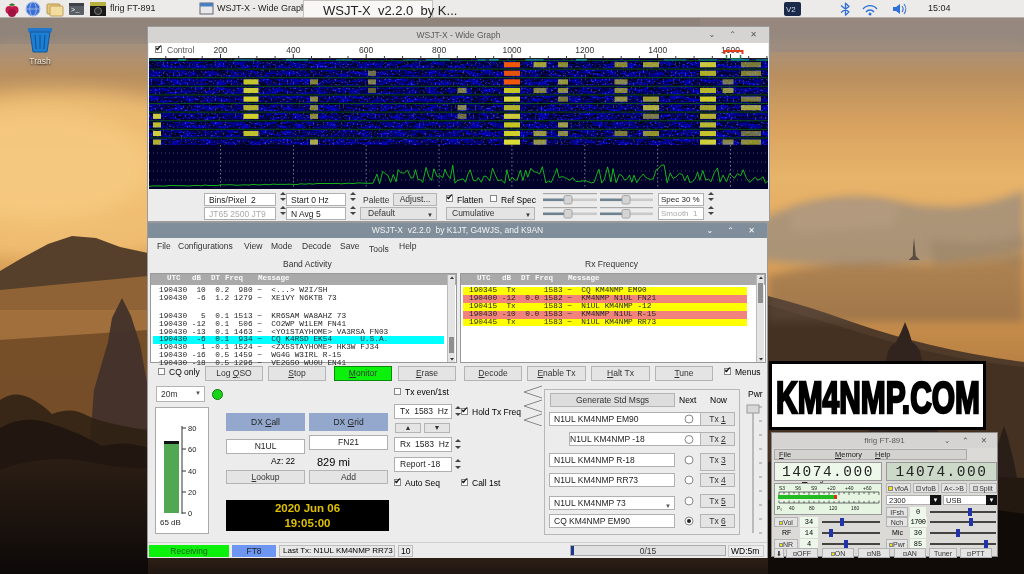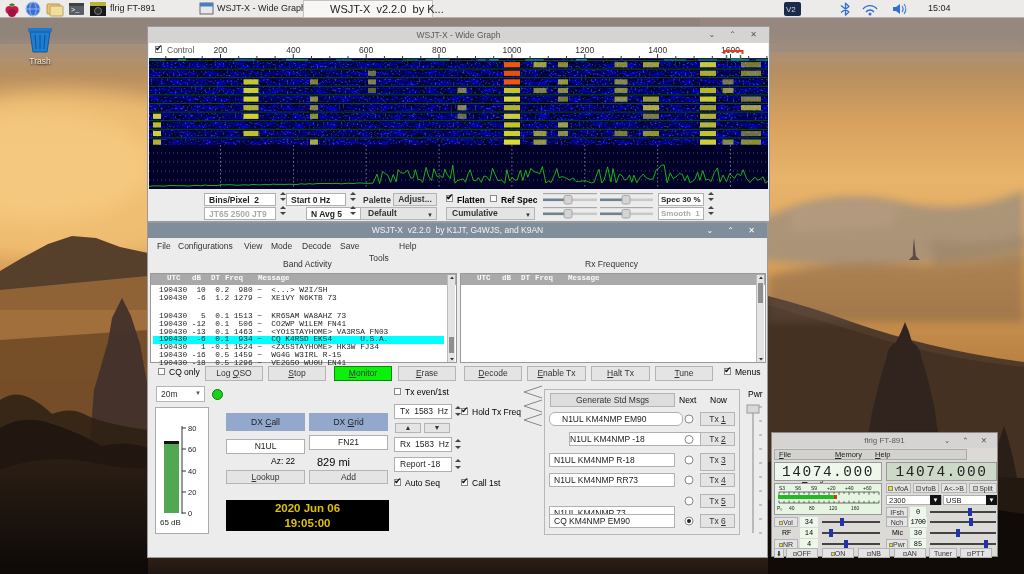--- a/index.html
+++ b/index.html
@@ -126,21 +126,21 @@
         </g>
         <circle cx="870" cy="14" r="1.5" fill="#2f6fd8"></circle>
 
   <path d="M893,7 l3,0 4,-3 0,10 -4,-3 -3,0 z" fill="#2f6fd8"></path>
         <path d="M902,6 a5,5 0 0 1 0,6 M904,4 a8,8 0 0 1 0,10" stroke="#2f6fd8" fill="none" stroke-width="1.1"></path>
  </svg>
  <span class="abs" style="left:110px;top:3px;font-size:9px;color:#222;">flrig FT-891</span>
  <div class="abs" style="left:196px;top:0;width:110px;height:18px;border-right:1px solid #d0cdc9;"></div>
  <span class="abs" style="left:217px;top:3px;font-size:9px;color:#222;">WSJT-X - Wide Graph</span>
  <div class="abs" style="left:303px;top:0;width:130px;height:18px;background:#f8f7f6;border:1px solid #c5c2be;"></div>
- <span class="abs" style="left:330px;top:3px;font-size:11px;color:#222;">WSJT-X&nbsp;&nbsp;v2.2.0&nbsp;&nbsp;by K...</span>
+ <span class="abs" style="left:323px;top:3px;font-size:13px;color:#222;">WSJT-X&nbsp;&nbsp;v2.2.0&nbsp;&nbsp;by K...</span>
  <span class="abs" style="left:928px;top:3px;font-size:9px;color:#222;">15:04</span>
 </div>
 
 <div class="abs" style="left:14px;top:26px;width:52px;height:40px;">
  <svg width="52" height="28">
         <g transform="translate(14,0)">
           <rect x="0" y="2" width="24" height="4" rx="1" fill="#2277cc"></rect>
           <path d="M2,6 L22,6 19,26 5,26 z" fill="#1d7fd4" stroke="#12589a" stroke-width="1"></path>
           <path d="M7,9 l1.2,14 M12,9 l0,14 M17,9 l-1.2,14" stroke="#12589a" stroke-width="1.2"></path>
         </g>
@@ -342,32 +342,32 @@
         <line x1="435.8" y1="0" x2="435.8" y2="44" stroke="#d8d8f0" stroke-width="0.8" stroke-dasharray="1.5,2.5" opacity="0.7"></line>
         <line x1="508.7" y1="0" x2="508.7" y2="44" stroke="#d8d8f0" stroke-width="0.8" stroke-dasharray="1.5,2.5" opacity="0.7"></line>
         <line x1="581.5" y1="0" x2="581.5" y2="44" stroke="#d8d8f0" stroke-width="0.8" stroke-dasharray="1.5,2.5" opacity="0.7"></line>
         <line x1="0" y1="8" x2="619" y2="8" stroke="#c0c0d8" stroke-width="0.7" stroke-dasharray="1,3" opacity="0.55"></line>
         <line x1="0" y1="17" x2="619" y2="17" stroke="#c0c0d8" stroke-width="0.7" stroke-dasharray="1,3" opacity="0.55"></line>
         <line x1="0" y1="26" x2="619" y2="26" stroke="#c0c0d8" stroke-width="0.7" stroke-dasharray="1,3" opacity="0.55"></line>
         <line x1="0" y1="35" x2="619" y2="35" stroke="#c0c0d8" stroke-width="0.7" stroke-dasharray="1,3" opacity="0.55"></line>
         <path d="M0,41.2 L0.0,41.4 L4.0,40.9 L8.0,40.9 L12.0,41.0 L16.0,41.1 L20.0,40.6 L24.0,40.5 L28.0,40.7 L32.0,40.7 L36.0,40.8 L40.0,41.0 L44.0,40.6 L48.0,40.4 L52.0,40.8 L56.0,40.1 L60.0,40.5 L64.0,40.5 L68.0,40.6 L72.0,39.7 L76.0,39.9 L80.0,39.7 L84.0,39.9 L88.0,40.3 L92.0,40.0 L96.0,39.8 L100.0,40.1 L104.0,39.4 L108.0,39.8 L112.0,39.9 L116.0,39.3 L120.0,39.8 L124.0,39.1 L128.0,39.4 L132.0,39.3 L136.0,39.4 L140.0,39.2 L144.0,39.4 L148.0,39.5 L152.0,38.8 L156.0,39.2 L160.0,38.7 L164.0,39.1 L168.0,38.5 L172.0,38.5 L176.0,38.5 L180.0,38.5 L184.0,38.6 L188.0,38.4 L192.0,38.8 L196.0,38.5 L200.0,38.2 L204.0,38.6 L208.0,38.0 L212.0,38.0 L216.0,38.3 L220.0,38.3 L224.0,38.2 L228.0,29.1 L230.6,38.6 L233.7,26.4 L236.4,28.7 L238.7,30.0 L241.7,37.3 L244.2,29.5 L247.1,36.9 L249.2,24.5 L251.7,27.7 L255.1,28.2 L258.6,25.2 L261.9,33.2 L264.3,32.7 L266.4,24.6 L269.1,34.5 L271.5,34.8 L273.7,37.4 L277.1,22.4 L279.8,31.7 L282.6,35.4 L284.9,23.8 L288.2,31.6 L291.1,30.7 L293.9,32.6 L295.9,24.2 L298.0,29.2 L301.2,33.6 L303.8,20.2 L306.0,38.2 L308.1,35.7 L311.4,34.6 L314.2,33.9 L316.5,37.3 L319.1,28.9 L321.2,24.8 L324.3,35.3 L327.0,35.8 L329.3,32.6 L332.3,37.3 L334.9,31.1 L337.3,31.4 L340.8,36.0 L343.5,23.2 L346.0,29.3 L348.8,35.6 L352.3,34.9 L355.8,38.2 L357.9,24.7 L360.6,36.0 L363.5,32.4 L366.1,35.3 L368.2,34.9 L371.3,25.2 L373.9,35.5 L376.7,25.1 L378.8,32.2 L381.9,23.3 L384.8,26.7 L388.1,27.4 L390.5,28.9 L393.4,21.7 L396.9,38.0 L399.3,36.0 L402.2,37.4 L405.6,29.6 L407.8,23.5 L410.1,32.7 L413.1,31.6 L415.6,32.4 L417.8,33.5 L420.7,35.2 L424.1,32.8 L427.0,36.6 L429.6,36.5 L433.0,36.0 L436.5,35.6 L439.2,36.7 L442.3,37.9 L445.1,37.3 L447.8,29.4 L450.0,24.2 L452.7,38.1 L455.4,34.2 L458.6,21.9 L461.9,37.0 L464.0,23.6 L467.1,37.8 L470.4,29.3 L473.1,30.7 L475.5,35.1 L478.4,33.9 L480.5,30.0 L482.8,37.4 L484.9,30.2 L487.8,37.8 L491.2,32.4 L494.3,29.0 L496.4,32.2 L498.4,33.3 L501.4,34.4 L504.1,33.9 L507.3,24.6 L509.7,23.3 L512.5,20.1 L515.1,20.0 L518.2,37.8 L521.2,27.8 L524.1,33.5 L526.9,32.0 L530.4,28.4 L533.5,29.6 L535.7,35.7 L538.5,30.3 L540.7,37.5 L543.5,36.6 L545.9,34.4 L548.6,27.2 L550.8,35.3 L553.8,25.5 L556.8,35.1 L559.3,34.2 L562.1,36.6 L565.4,27.6 L568.5,22.9 L571.0,37.2 L574.0,30.1 L577.5,36.8 L580.6,28.6 L582.7,30.7 L585.5,33.3 L588.4,28.6 L591.7,30.7 L594.1,24.7 L597.5,33.3 L600.8,37.4 L603.8,34.2 L606.2,32.3 L608.5,35.2 L611.6,33.9 L614.1,31.7 L616.4,38.1 L619,36" fill="none" stroke="#18c818" stroke-width="0.9"></path>
       </svg>
 
- <div class="abs" style="left:1px;top:162px;width:619px;height:32px;background:#ececec;font-size:8.5px;font-weight:bold;">
+ <div class="abs" style="left:1px;top:162px;width:619px;height:32px;background:#ececec;font-size:8.5px;">
   <div class="fld" style="left:55px;top:4px;width:72px;height:13px;padding:1px 4px;">Bins/Pixel&nbsp; 2</div>
   <div class="fld" style="left:137px;top:4px;width:60px;height:13px;padding:1px 4px;">Start 0 Hz</div>
   <span class="abs" style="left:214px;top:6px;color:#333;">Palette</span>
   <div class="btn" style="left:244px;top:4px;width:44px;height:13px;line-height:11px;">Adjust...</div>
   <div class="chk on" style="left:297px;top:6px;"></div>
         <span class="abs" style="left:308px;top:6px;">Flatten</span>
   <div class="chk" style="left:341px;top:6px;"></div>
         <span class="abs" style="left:352px;top:6px;">Ref Spec</span>
   <div class="fld" style="left:509px;top:4px;width:46px;height:13px;padding:1px 2px;font-size:8px;">Spec 30 %</div>
   <div class="fld" style="left:55px;top:18px;width:72px;height:13px;padding:1px 4px;color:#aaa;">JT65 2500 JT9</div>
-  <div class="fld" style="left:137px;top:18px;width:60px;height:13px;padding:1px 4px;margin-left:20px;">N Avg 5</div>
+  <div class="fld" style="left:137px;top:18px;width:60px;height:13px;padding:1px 4px;">N Avg 5</div>
   <div class="btn" style="left:211px;top:18px;width:77px;height:13px;text-align:left;padding-left:7px;line-height:11px;">Default<span style="float:right;margin-right:3px;font-size:6px;margin-top:2px;">▼</span></div>
   <div class="btn" style="left:297px;top:18px;width:89px;height:13px;text-align:left;padding-left:5px;line-height:11px;">Cumulative<span style="float:right;margin-right:3px;font-size:6px;margin-top:2px;">▼</span></div>
   <div class="fld" style="left:509px;top:18px;width:46px;height:13px;padding:1px 2px;color:#aaa;font-size:8px;">Smooth&nbsp; 1</div>
   <svg class="abs" width="120" height="32" style="left:391px;top:0">
    <g fill="#a8a8a8">
             <rect x="3" y="4" width="54" height="1.2"></rect>
             <rect x="60" y="4" width="53" height="1.2"></rect>
             <rect x="3" y="18" width="54" height="1.2"></rect>
             <rect x="60" y="18" width="53" height="1.2"></rect>
           </g>
@@ -421,21 +421,21 @@
  <div class="tb" style="background:#808e9b;color:#f2f2f2;height:15px;line-height:15px;">WSJT-X&nbsp;&nbsp;v2.2.0&nbsp;&nbsp;by K1JT, G4WJS, and K9AN
   <span style="position:absolute;right:6px;top:0;color:#fff;letter-spacing:6px;font-size:8px;">⌄&nbsp;⌃&nbsp;✕</span>
  </div>
  <div class="abs" style="left:0;top:15px;width:619px;height:15px;background:#ececec;font-size:8.5px;color:#333;">
   <span class="abs" style="left:9px;top:3px;">File</span>
         <span class="abs" style="left:30px;top:3px;">Configurations</span>
   <span class="abs" style="left:96px;top:3px;">View</span>
         <span class="abs" style="left:123px;top:3px;">Mode</span>
   <span class="abs" style="left:154px;top:3px;">Decode</span>
         <span class="abs" style="left:192px;top:3px;">Save</span>
-  <span class="abs" style="left:221px;top:15px;">Tools</span>
+  <span class="abs" style="left:221px;top:6px;">Tools</span>
         <span class="abs" style="left:251px;top:3px;">Help</span>
  </div>
  <div class="abs" style="left:135px;top:36px;font-size:8.5px;color:#333;">Band Activity</div>
  <div class="abs" style="left:437px;top:36px;font-size:8.5px;color:#333;">Rx Frequency</div>
 
  <div class="abs" style="left:2px;top:50px;width:307px;height:90px;border:1px solid #999;background:#fff;">
   <div class="abs mono" style="left:0;top:0;width:100%;height:11px;background:#a9a9a9;color:#fafafa;font-size:7.5px;font-weight:bold;">
    <span class="abs" style="left:16px;">UTC</span>
           <span class="abs" style="left:41px;">dB</span>
           <span class="abs" style="left:60px;">DT</span>
@@ -462,20 +462,26 @@
  </div>
 
  <div class="abs" style="left:312px;top:50px;width:306px;height:90px;border:1px solid #999;background:#fff;">
   <div class="abs mono" style="left:0;top:0;width:100%;height:11px;background:#a9a9a9;color:#fafafa;font-size:7.5px;font-weight:bold;">
    <span class="abs" style="left:16px;">UTC</span>
           <span class="abs" style="left:41px;">dB</span>
           <span class="abs" style="left:60px;">DT</span>
           <span class="abs" style="left:74px;">Freq</span>
           <span class="abs" style="left:107px;">Message</span>
   </div>
+  <div class="abs mono" id="rxlist" style="left:2px;top:13px;font-size:7.8px;line-height:7.87px;color:#262626;white-space:pre;"><span style="background:#ffff00;display:inline-block;width:284px;padding-left:6px;">190345  Tx      1583 ~  CQ KM4NMP EM90</span>
+<span style="background:#f2837c;display:inline-block;width:284px;padding-left:6px;">190400 -12  0.0 1582 ~  KM4NMP N1UL FN21</span>
+<span style="background:#ffff00;display:inline-block;width:284px;padding-left:6px;">190415  Tx      1583 ~  N1UL KM4NMP -12</span>
+<span style="background:#f2837c;display:inline-block;width:284px;padding-left:6px;">190430 -10  0.0 1583 ~  KM4NMP N1UL R-15</span>
+<span style="background:#ffff00;display:inline-block;width:284px;padding-left:6px;">190445  Tx      1583 ~  N1UL KM4NMP RR73</span>
+</div>
   <div class="abs" style="right:1px;top:1px;width:8px;height:87px;background:#e4e4e4;border-left:1px solid #bbb;">
    <svg width="8" height="87">
             <path d="M2,4 l2,-2.5 2,2.5 z" fill="#333"></path>
             <path d="M2,83 l2,2.5 2,-2.5 z" fill="#333"></path>
             <rect x="1" y="8" width="5" height="20" fill="#8f8f8f"></rect>
           </svg>
   </div>
  </div>
 
  <div class="chk" style="left:10px;top:145px;"></div>
@@ -557,25 +563,25 @@
  <svg class="abs" width="22" height="42" style="left:374px;top:161px;">
         <g fill="none" stroke="#888" stroke-width="1">
           <path d="M20,2 L2,8 20,14"></path>
           <path d="M20,16 L2,22 20,28"></path>
           <path d="M20,30 L2,36 20,42"></path>
         </g>
       </svg>
  <div class="btn" style="left:402px;top:170px;width:125px;height:14px;line-height:12px;background:#ddd;">Generate Std Msgs</div>
  <span class="abs" style="left:531px;top:172px;font-size:8.5px;">Next</span>
  <span class="abs" style="left:562px;top:172px;font-size:8.5px;">Now</span>
- <div class="fld" style="left:401px;top:189px;width:134px;height:14px;line-height:12px;padding-left:12px;border-radius:6px;">N1UL KM4NMP EM90</div>
+ <div class="fld" style="left:401px;top:189px;width:152px;height:14px;line-height:12px;padding-left:4px;">N1UL KM4NMP EM90</div>
  <div class="fld" style="left:421px;top:209px;width:133px;height:14px;line-height:12px;padding-left:0;">N1UL KM4NMP -18</div>
  <div class="fld" style="left:401px;top:230px;width:126px;height:14px;line-height:12px;padding-left:4px;">N1UL KM4NMP R-18</div>
  <div class="fld" style="left:401px;top:250px;width:126px;height:14px;line-height:12px;padding-left:4px;">N1UL KM4NMP RR73</div>
- <div class="fld" style="left:401px;top:283px;width:126px;height:14px;line-height:12px;padding-left:4px;">N1UL KM4NMP 73<span style="position:absolute;right:3px;top:3px;color:#555;font-size:6px;">▼</span></div>
+ <div class="fld" style="left:401px;top:273px;width:126px;height:14px;line-height:12px;padding-left:4px;">N1UL KM4NMP 73<span style="position:absolute;right:3px;top:3px;color:#555;font-size:6px;">▼</span></div>
  <div class="fld" style="left:401px;top:291px;width:126px;height:14px;line-height:12px;padding-left:4px;">CQ KM4NMP EM90</div>
  <svg class="abs" width="16" height="130" style="left:534px;top:189px;">
   <g fill="#fff" stroke="#888">
           <circle cx="7" cy="7" r="4"></circle>
           <circle cx="7" cy="27.5" r="4"></circle>
           <circle cx="7" cy="48" r="4"></circle>
           <circle cx="7" cy="68" r="4"></circle>
           <circle cx="7" cy="89" r="4"></circle>
           <circle cx="7" cy="109" r="4"></circle>
         </g>
@@ -598,22 +604,34 @@
           <line x1="13" y1="60" x2="16" y2="60"></line>
           <line x1="13" y1="74" x2="16" y2="74"></line>
           <line x1="13" y1="88" x2="16" y2="88"></line>
           <line x1="13" y1="102" x2="16" y2="102"></line>
           <line x1="13" y1="116" x2="16" y2="116"></line>
           <line x1="13" y1="130" x2="16" y2="130"></line>
         </g>
   <rect x="1" y="2" width="12" height="8" fill="#d8d8d8" stroke="#999"></rect>
  </svg>
 
-</div>
-
+ <div class="abs" style="left:0;top:319px;width:619px;height:16px;background:#ececec;border-top:1px solid #ccc;font-size:8.5px;">
+  <div class="abs" style="left:1px;top:2px;width:80px;height:12px;background:#0cf10c;text-align:center;line-height:12px;color:#1a5c1a;">Receiving</div>
+  <div class="abs" style="left:84px;top:2px;width:44px;height:12px;background:#6c96f2;text-align:center;line-height:12px;color:#222;">FT8</div>
+  <div class="abs" style="left:131px;top:2px;width:116px;height:12px;background:#e8e8e8;border:1px solid #bbb;line-height:10px;padding-left:3px;white-space:nowrap;overflow:hidden;font-size:8px;">Last Tx: N1UL KM4NMP RR73</div>
+  <div class="abs" style="left:250px;top:2px;width:15px;height:12px;background:#e8e8e8;border:1px solid #bbb;line-height:10px;padding-left:2px;">10</div>
+  <div class="abs" style="left:422px;top:2px;width:156px;height:11px;background:#e0e0e0;border:1px solid #aaa;text-align:center;line-height:10px;color:#333;">0/15</div>
+  <div class="abs" style="left:423px;top:3px;width:3px;height:9px;background:#1a3a8a;"></div>
+  <div class="abs" style="left:580px;top:2px;width:36px;height:12px;border:1px solid #ccc;line-height:10px;padding-left:2px;">WD:5m</div>
+ </div>
+</div>
+
+<div class="abs" style="left:769px;top:361px;width:217px;height:69px;background:#fff;border:3px solid #000;">
+ <div style="position:absolute;left:50%;top:9px;white-space:nowrap;font-weight:bold;font-size:44px;letter-spacing:0px;transform:translateX(-50%) scaleX(0.68);color:#000;-webkit-text-stroke:2.5px #000;">KM4NMP.COM</div>
+</div>
 
 <div class="win" id="flrig" style="left:771px;top:432px;width:227px;height:125px;background:#dcdad6;border:1px solid #888;">
  <div class="tb" style="background:#d6d4d3;height:15px;line-height:15px;font-size:8px;">flrig FT-891
   <span style="position:absolute;right:5px;top:0;color:#555;letter-spacing:5px;font-size:7.5px;">⌄&nbsp;⌃&nbsp;✕</span>
  </div>
  <div class="abs" style="left:2px;top:16px;width:193px;height:11px;background:#d4d2ce;border:1px solid #aaa;font-size:7.5px;color:#222;">
   <span class="abs" style="left:4px;"><u>F</u>ile</span>
         <span class="abs" style="left:27px;margin-top:24px;"><u>C</u>onfig</span>
         <span class="abs" style="left:60px;"><u>M</u>emory</span>
         <span class="abs" style="left:100px;"><u>H</u>elp</span>

